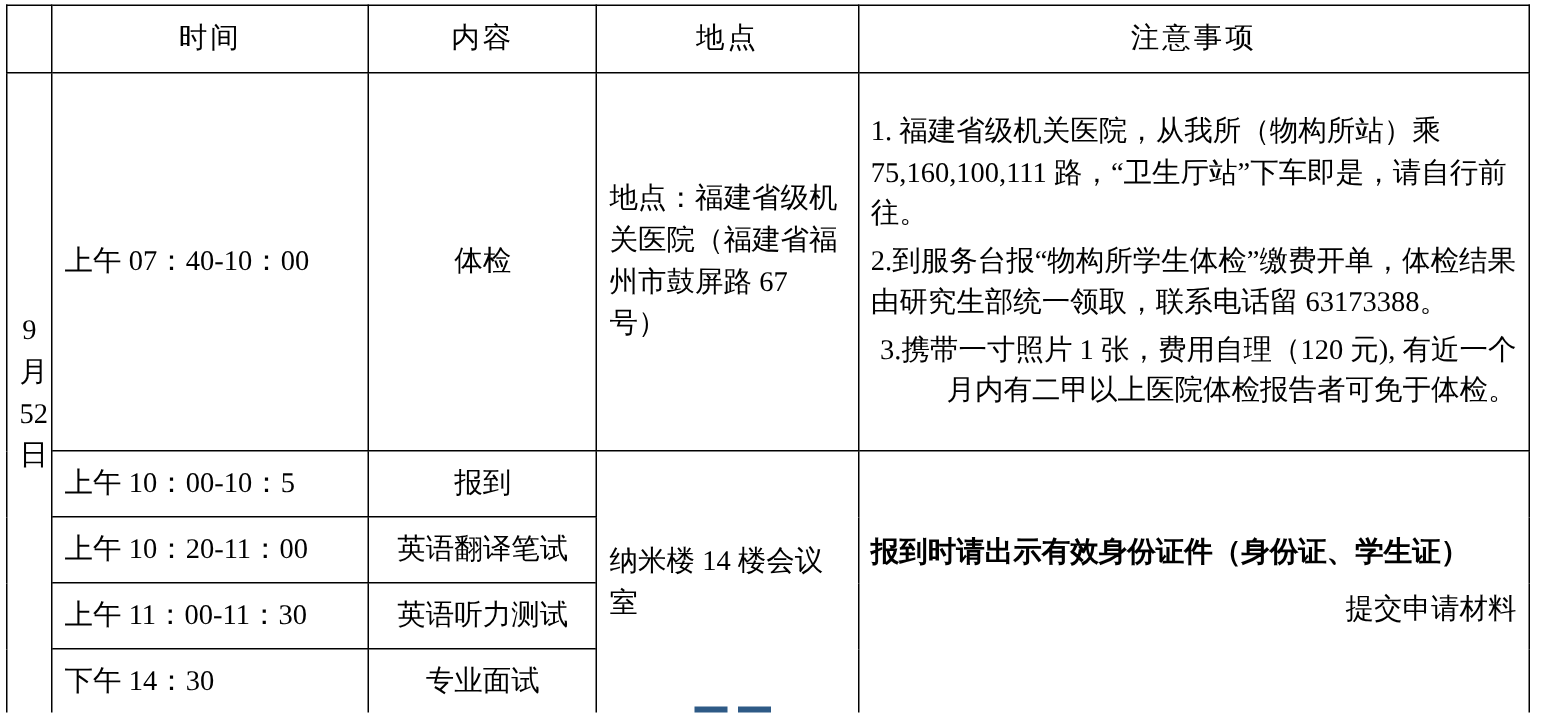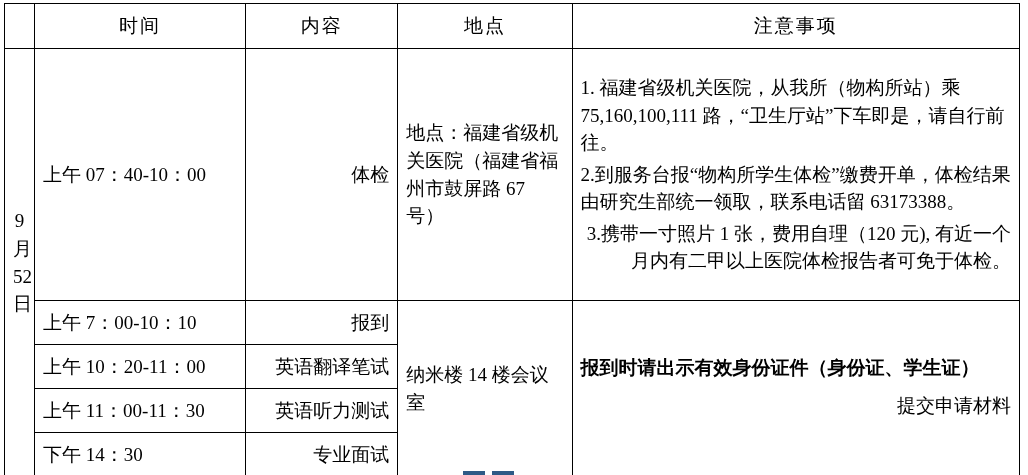--- a/index.html
+++ b/index.html
@@ -60,21 +60,21 @@
   .date-cell span {
     display: block;
   }
   .time-cell {
     text-align: left;
     padding-left: 16px;
     font-size: 19px;
     white-space: nowrap;
   }
   .item-cell {
-    text-align: right;
+    text-align: center;
     padding-left: 14px;
     font-size: 19px;
   }
   .place-cell {
     text-align: left;
     padding-left: 14px;
     font-size: 19px;
     line-height: 1.85;
   }
   .notes-cell {
@@ -143,21 +143,21 @@
         <td class="time-cell">上午 07：40-10：00</td>
         <td class="item-cell">体检</td>
         <td class="place-cell">地点：福建省级机关医院（福建省福州市鼓屏路 67 号）</td>
         <td class="notes-cell">
           <p>1. 福建省级机关医院，从我所（物构所站）乘 75,160,100,111 路，“卫生厅站”下车即是，请自行前往。</p>
           <p>2.到服务台报“物构所学生体检”缴费开单，体检结果由研究生部统一领取，联系电话留 63173388。</p>
           <p>3.携带一寸照片 1 张，费用自理（120 元), 有近一个月内有二甲以上医院体检报告者可免于体检。</p>
         </td>
       </tr>
       <tr class="row-std">
-        <td class="time-cell">上午 7：00-10：10</td>
+        <td class="time-cell">上午 10：00-10：5</td>
         <td class="item-cell">报到</td>
         <td class="place-cell" rowspan="4">纳米楼 14 楼会议室</td>
         <td class="notes-cell notes-small" rowspan="4">
           <p class="bold">报到时请出示有效身份证件（身份证、学生证）</p>
           <p>提交申请材料</p>
         </td>
       </tr>
       <tr class="row-std">
         <td class="time-cell">上午 10：20-11：00</td>
         <td class="item-cell">英语翻译笔试</td>

